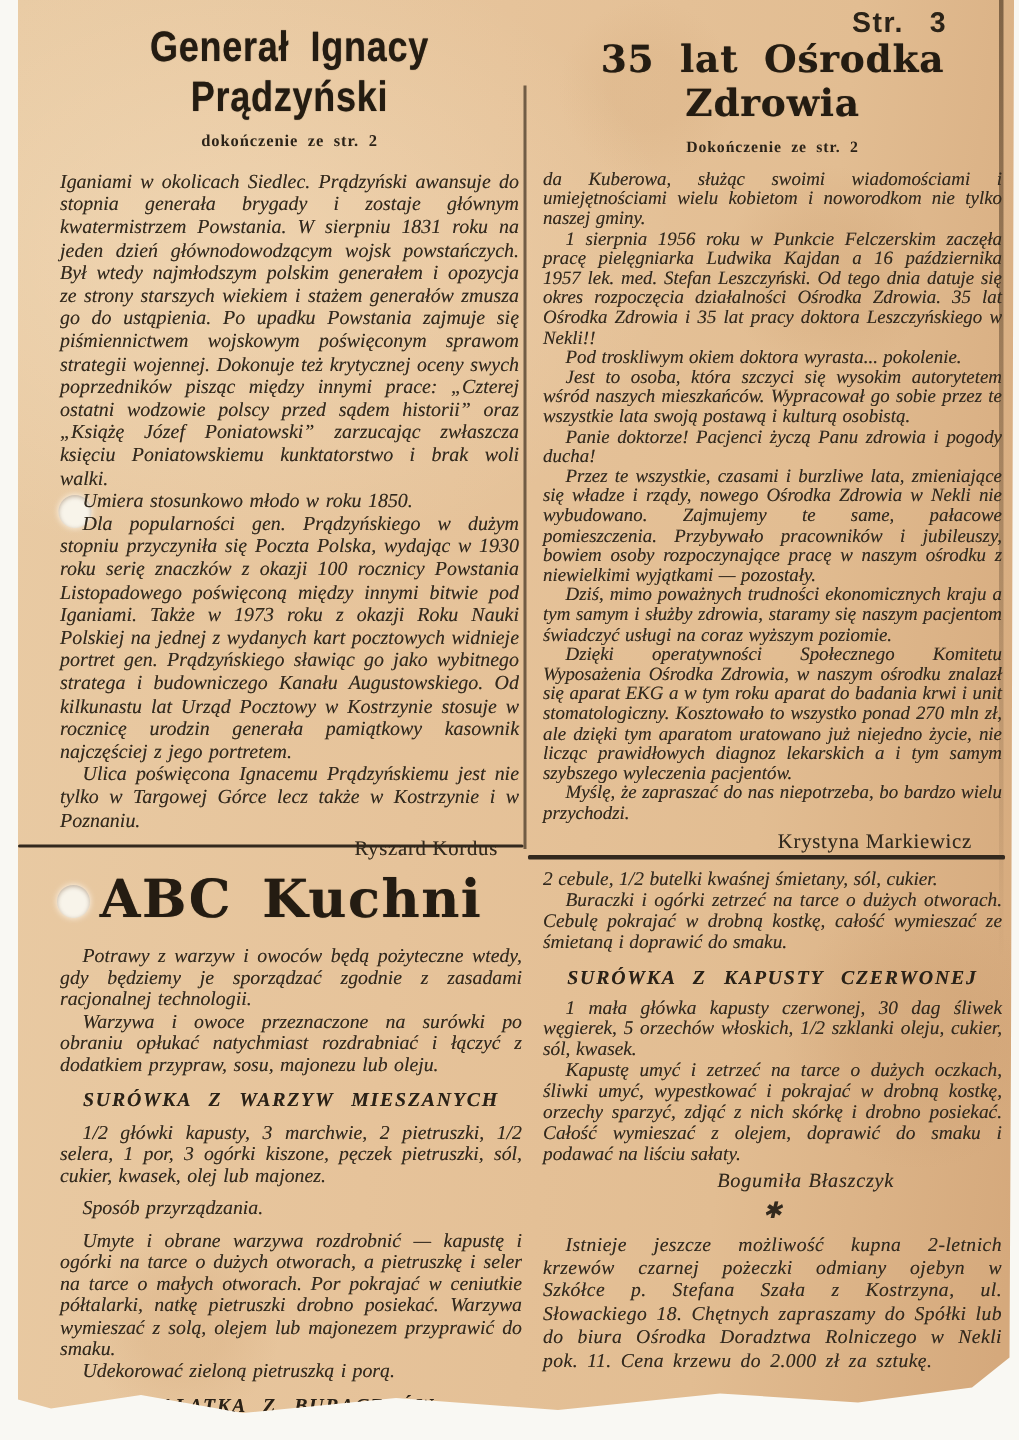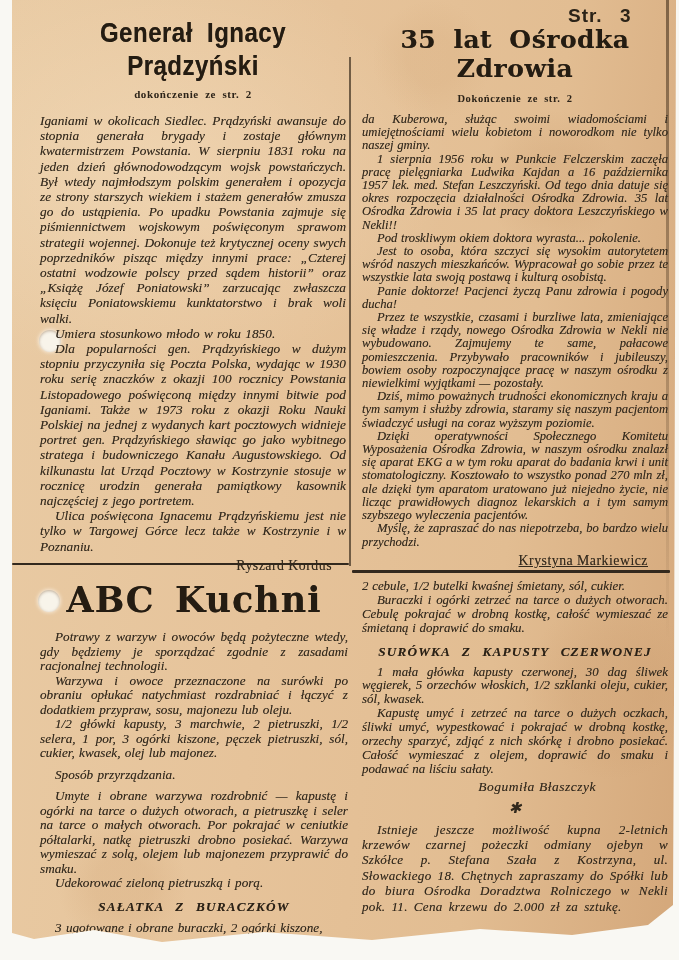--- a/index.html
+++ b/index.html
@@ -79,21 +79,21 @@
   }
   .para.signature{text-align:right;font-size:13.5px;margin-top:3px;padding-right:72px;letter-spacing:.5px;}
   .para.star{text-align:center;text-indent:0;font-size:15px;margin:8px 0 6px 0;}
   .para.note{
     font-style:italic;font-size:13.1px;line-height:15.4px;letter-spacing:.3px;word-spacing:2.5px;
     text-indent:15px;margin-top:4px;
   }
   .sig{text-align:right;font-size:13.8px;letter-spacing:.5px;margin-top:4px;color:#32291d;
     text-shadow:0 0 .4px rgba(50,40,28,.45);}
   .sig-left{padding-right:14px;}
-  .sig-right{padding-right:20px;text-decoration:underline;}
+  .sig-right{padding-right:20px;}
 </style>
 </head>
 <body>
 
 <div class="paper">
 
   <div class="page-num">Str.  3</div>
 
   <div class="vrule"></div>
   <div class="hrule hrule-left"></div>
@@ -129,20 +129,21 @@
         <p class="para indent">Myślę, że zapraszać do nas niepotrzeba, bo bardzo wielu przychodzi.</p>
       </div>
     <div class="sig sig-right">Krystyna Markiewicz</div>
   </section>
 
   <section class="col col-bl">
     <h1 class="kuchni-title">ABC Kuchni</h1>
     <div class="body">
         <p class="para indent">Potrawy z warzyw i owoców będą pożyteczne wtedy, gdy będziemy je sporządzać zgodnie z zasadami racjonalnej technologii.</p>
         <p class="para indent">Warzywa i owoce przeznaczone na surówki po obraniu opłukać natychmiast rozdrabniać i łączyć z dodatkiem przypraw, sosu, majonezu lub oleju.</p>
+        <p class="para subhead">SURÓWKA Z WARZYW MIESZANYCH</p>
         <p class="para indent">1/2 główki kapusty, 3 marchwie, 2 pietruszki, 1/2 selera, 1 por, 3 ogórki kiszone, pęczek pietruszki, sól, cukier, kwasek, olej lub majonez.</p>
         <p class="para standalone">Sposób przyrządzania.</p>
         <p class="para indent">Umyte i obrane warzywa rozdrobnić — kapustę i ogórki na tarce o dużych otworach, a pietruszkę i seler na tarce o małych otworach. Por pokrajać w ceniutkie półtalarki, natkę pietruszki drobno posiekać. Warzywa wymieszać z solą, olejem lub majonezem przyprawić do smaku.</p>
         <p class="para indent">Udekorować zieloną pietruszką i porą.</p>
         <p class="para subhead">SAŁATKA Z BURACZKÓW</p>
         <p class="para indent">3 ugotowane i obrane buraczki, 2 ogórki kiszone,</p>
       </div>
   </section>
 
   <section class="col col-br">

